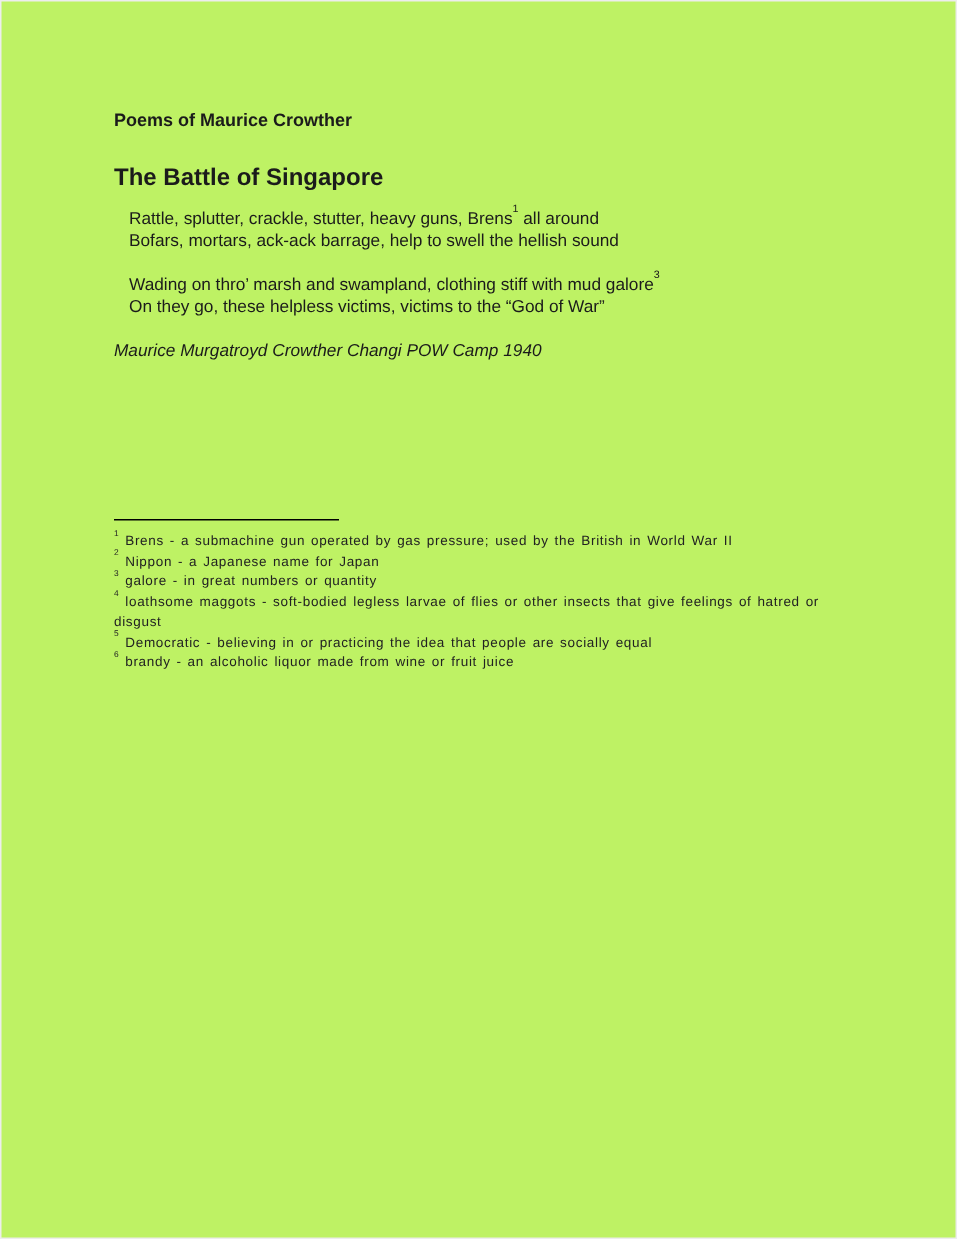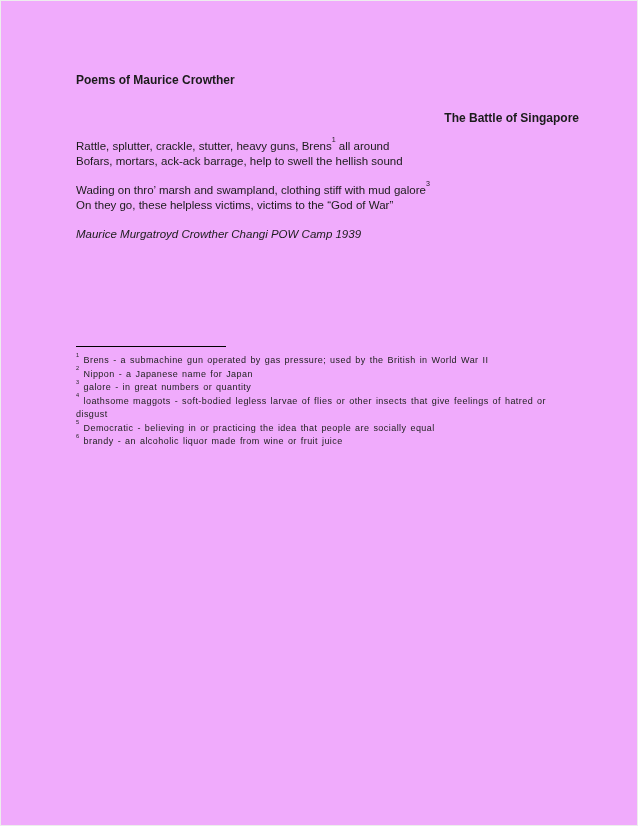--- a/index.html
+++ b/index.html
@@ -5,47 +5,46 @@
   html, body {
     margin: 0;
     padding: 0;
     background: #ffffff;
   }
   .page {
     position: relative;
     width: 638px;
     height: 826px;
     margin: 0 auto;
-    background: #f0abfc;
+    background: #bef264;
     box-sizing: border-box;
     border: 1px solid #ededed;
     padding: 72px 58px 30px 75px;
     font-family: "Liberation Sans", "DejaVu Sans", sans-serif;
     color: #1b1b1b;
     overflow: hidden;
   }
   .doc-title {
     font-size: 12px;
     font-weight: bold;
     margin: 0 0 23px 0;
     line-height: 15px;
   }
   .poem-title {
-    font-size: 12px;
+    font-size: 16px;
     font-weight: bold;
     margin: 0 0 13px 0;
     line-height: 15px;
-    text-align: right;
   }
   .poem-body {
     font-size: 11.5px;
     line-height: 15px;
   }
   .stanza {
-    margin: 0 0 14px 0;
+    margin: 0 0 14px 10px;
   }
   .stanza sup, .footnote sup {
     font-size: 0.62em;
     position: relative;
     top: -0.45em;
     line-height: 0;
   }
   .attribution {
     font-size: 11.5px;
     font-style: italic;
@@ -75,21 +74,21 @@
 <div class="page">
   <h1 class="doc-title">Poems of Maurice Crowther</h1>
 
   <h2 class="poem-title">The Battle of Singapore</h2>
 
   <div class="poem-body">
       <p class="stanza">Rattle, splutter, crackle, stutter, heavy guns, Brens<sup>1</sup> all around<br>Bofars, mortars, ack-ack barrage, help to swell the hellish sound</p>
       <p class="stanza">Wading on thro’ marsh and swampland, clothing stiff with mud galore<sup>3</sup><br>On they go, these helpless victims, victims to the “God of War”</p>
     </div>
 
-  <p class="attribution">Maurice Murgatroyd Crowther Changi POW Camp 1939</p>
+  <p class="attribution">Maurice Murgatroyd Crowther Changi POW Camp 1940</p>
 
   <div class="footnote-section">
     <hr class="footnote-separator">
     <div>
         <div class="footnote"><sup>1</sup> Brens - a submachine gun operated by gas pressure; used by the British in World War II</div>
         <div class="footnote"><sup>2</sup> Nippon - a Japanese name for Japan</div>
         <div class="footnote"><sup>3</sup> galore - in great numbers or quantity</div>
         <div class="footnote"><sup>4</sup> loathsome maggots - soft-bodied legless larvae of flies or other insects that give feelings of hatred or disgust</div>
         <div class="footnote"><sup>5</sup> Democratic - believing in or practicing the idea that people are socially equal</div>
         <div class="footnote"><sup>6</sup> brandy - an alcoholic liquor made from wine or fruit juice</div>

